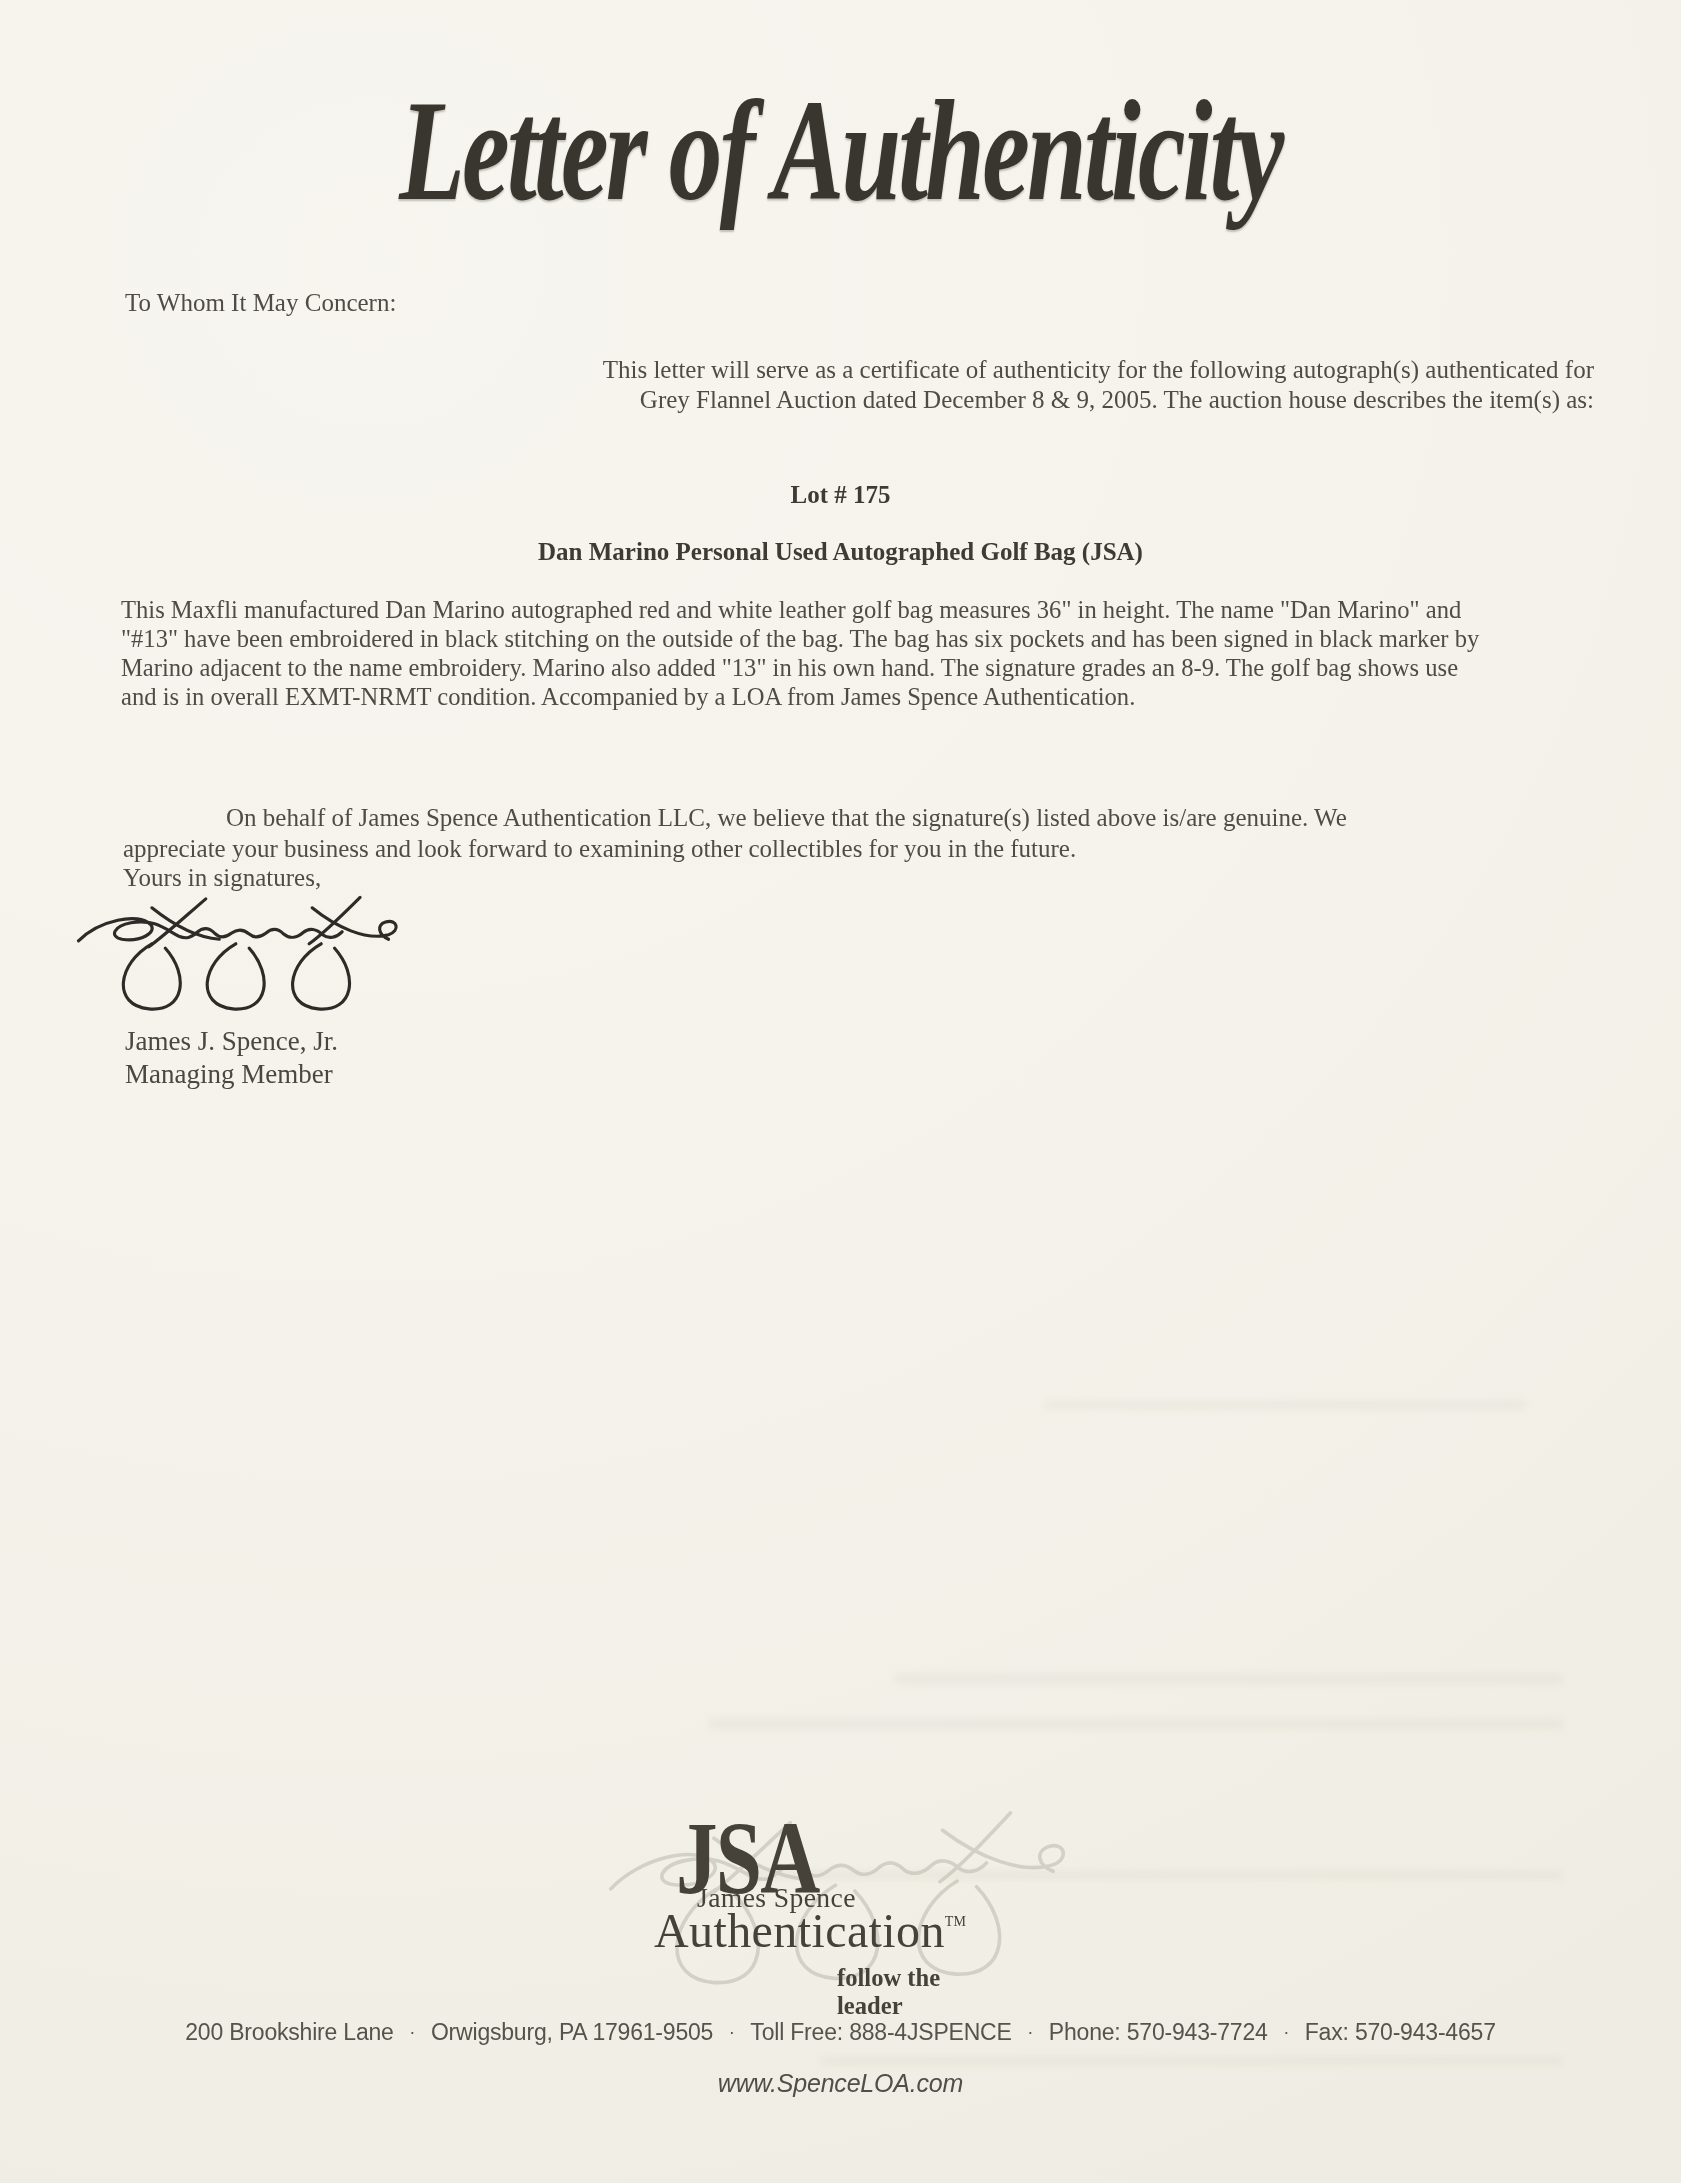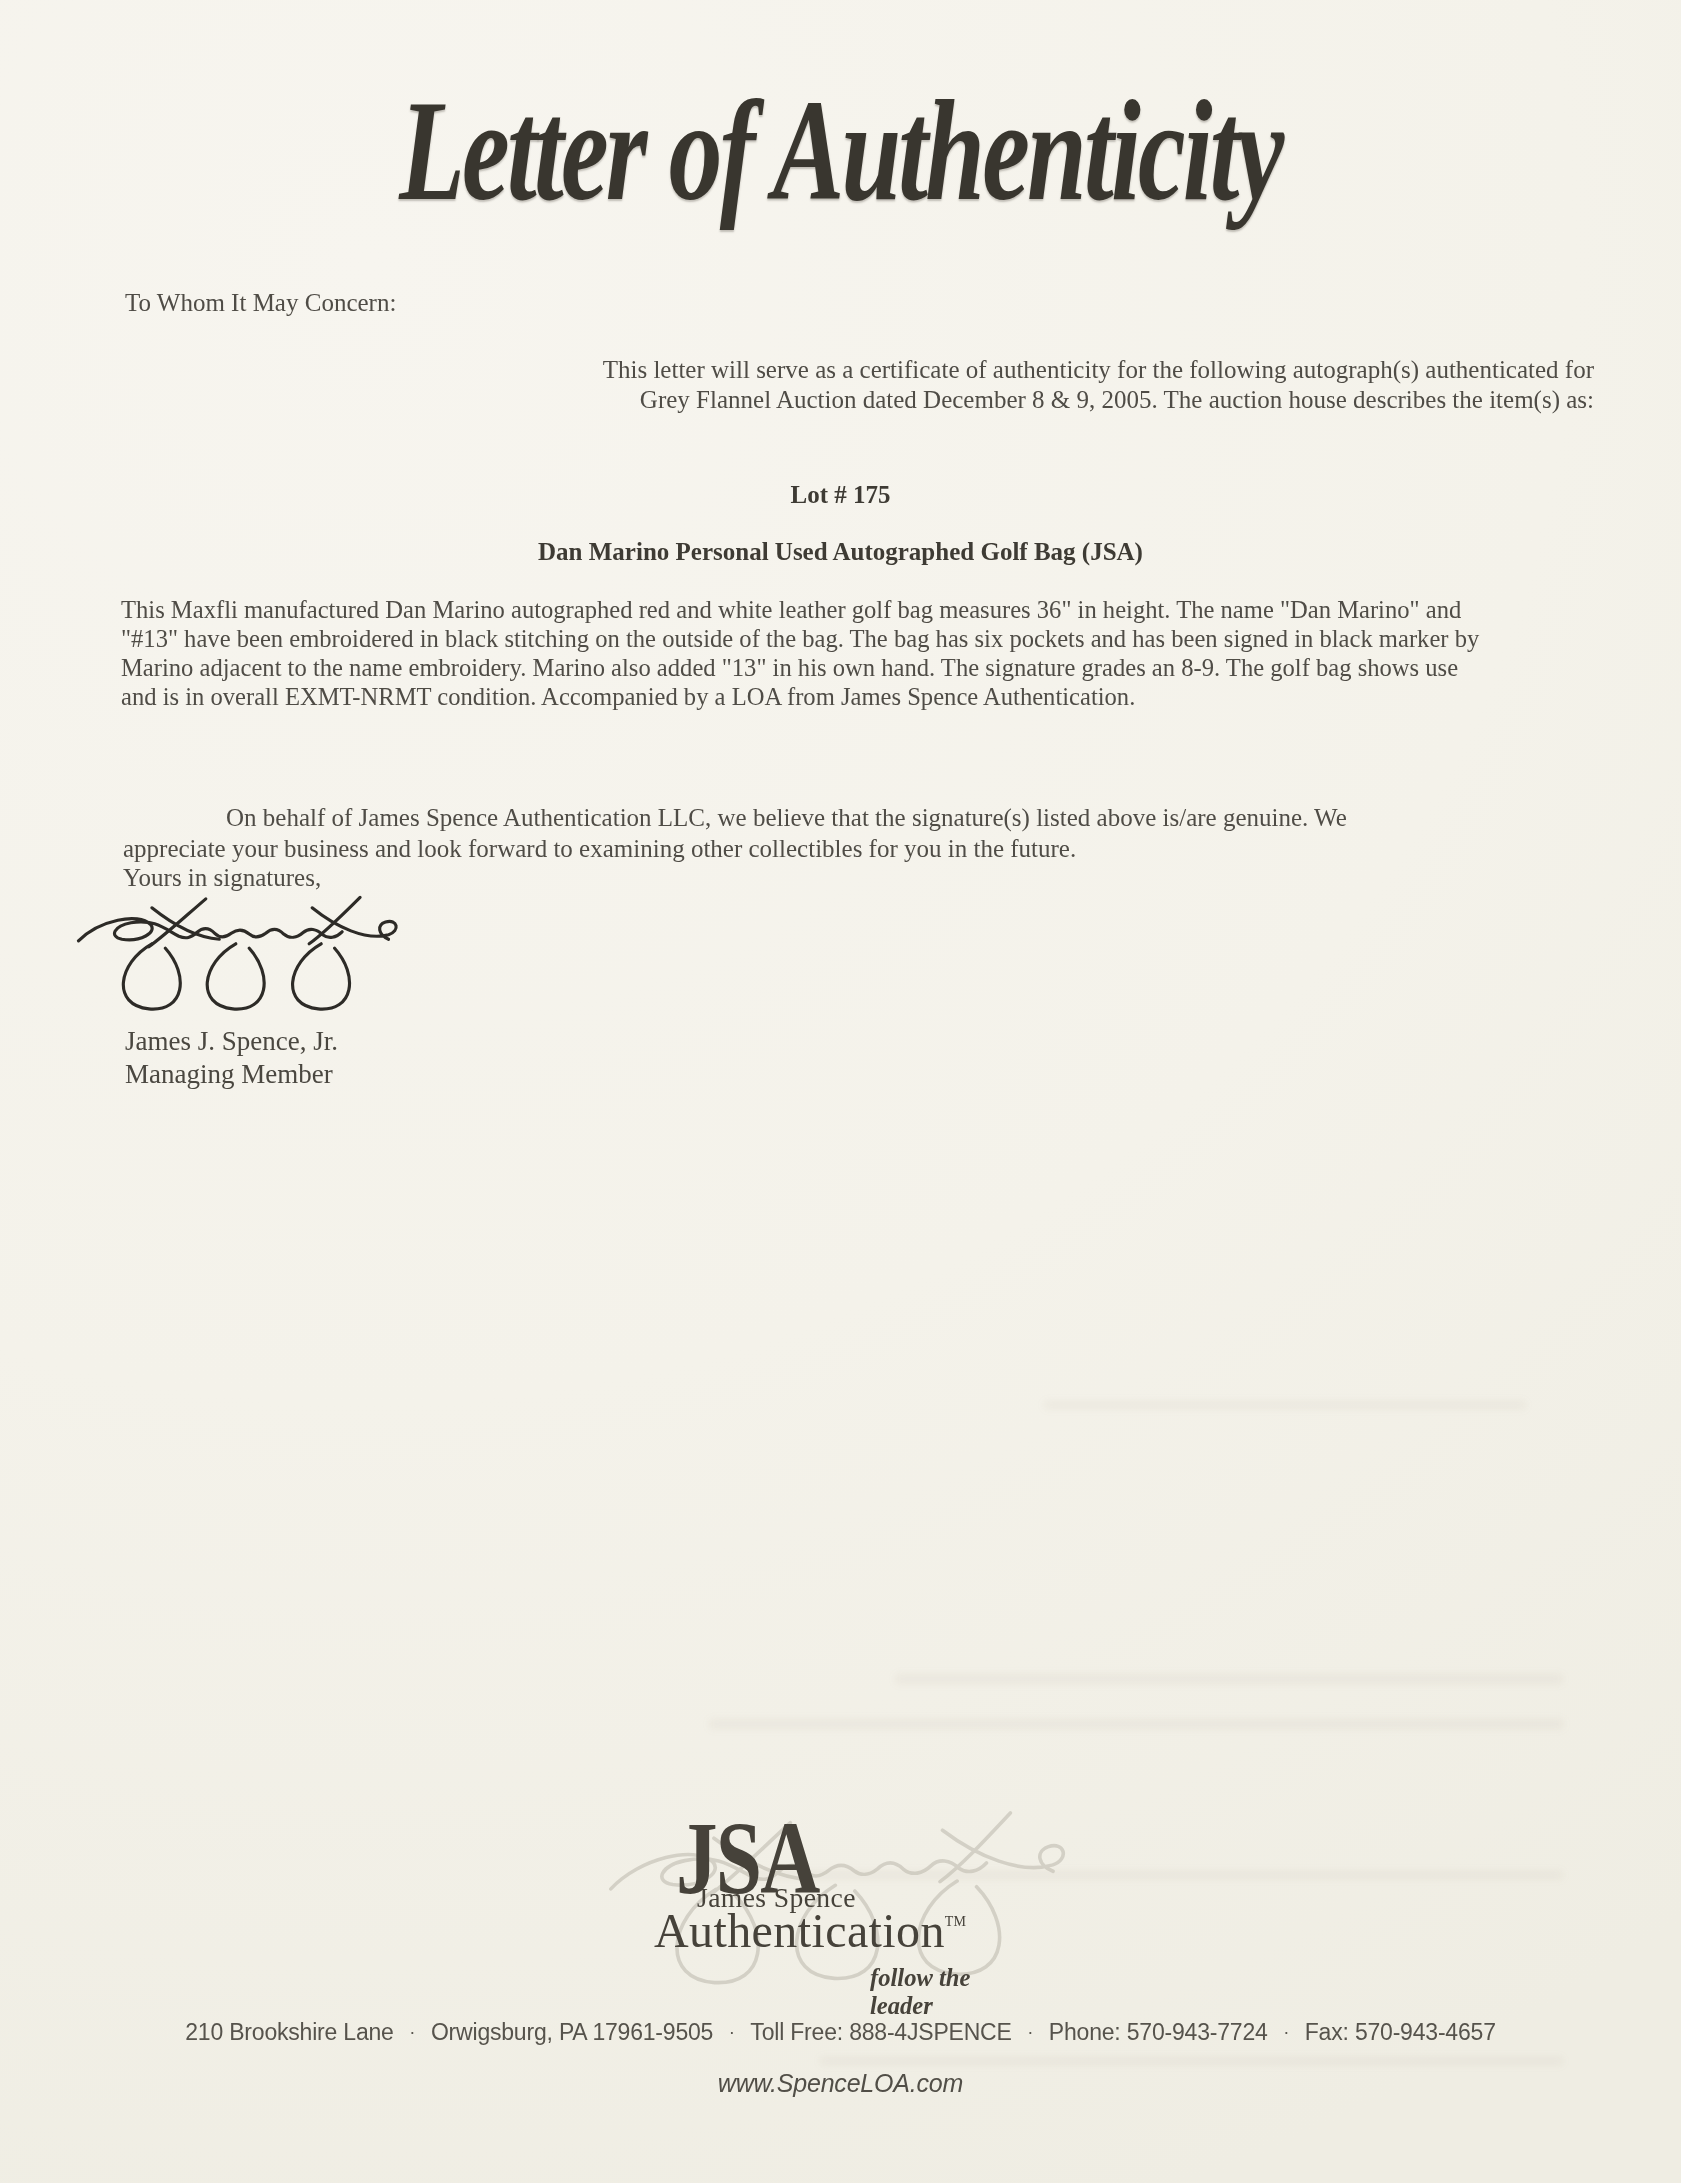--- a/index.html
+++ b/index.html
@@ -43,21 +43,21 @@
   .logo{position:absolute;left:654px;top:1806px;width:356px;height:188px;color:#46423a;}
   .logo-acronym{
     position:absolute;left:22.3px;top:0;
     font-size:104px;font-weight:bold;line-height:1;
     letter-spacing:-2.2px;
     transform:scaleX(0.8);transform-origin:left top;
   }
   .logo-name{position:absolute;left:43px;top:76px;font-size:27.6px;letter-spacing:0.4px;}
   .logo-auth{position:absolute;left:0;top:97px;font-size:48px;letter-spacing:0.4px;white-space:nowrap;}
   .logo-auth sup{font-size:14px;letter-spacing:0;vertical-align:21px;}
-  .logo-tagline{position:absolute;left:183px;top:158px;font-size:24.6px;font-style:italic;font-weight:bold;margin-left:33px;}
+  .logo-tagline{position:absolute;left:183px;top:158px;font-size:24.6px;font-weight:bold;}
 
   .footer-line{
     position:absolute;left:0;right:0;top:2019px;text-align:center;
     font-family:"Liberation Sans", sans-serif;
     font-size:23px;color:#56534c;letter-spacing:-0.2px;white-space:nowrap;
   }
   .footer-line .sep{display:inline-block;margin:0 15.6px;font-size:18.6px;vertical-align:2.2px;color:#5a574f;}
   .website{
     position:absolute;left:0;right:0;top:2069px;text-align:center;
     font-family:"Liberation Sans", sans-serif;
@@ -125,19 +125,19 @@
   </div>
 
   <div class="logo">
     <div class="logo-acronym">JSA</div>
     <div class="logo-name">James Spence</div>
     <div class="logo-auth"><span>Authentication</span><sup>TM</sup></div>
     <div class="logo-tagline">follow the leader</div>
   </div>
 
   <div class="footer-line">
-    <span>210 Brookshire Lane</span><span class="sep">·</span><span>Orwigsburg, PA 17961-9505</span><span class="sep">·</span><span>Toll Free: 888-4JSPENCE</span><span class="sep">·</span><span>Phone: 570-943-7724</span><span class="sep">·</span><span>Fax: 570-943-4657</span>
+    <span>200 Brookshire Lane</span><span class="sep">·</span><span>Orwigsburg, PA 17961-9505</span><span class="sep">·</span><span>Toll Free: 888-4JSPENCE</span><span class="sep">·</span><span>Phone: 570-943-7724</span><span class="sep">·</span><span>Fax: 570-943-4657</span>
   </div>
 
   <div class="website">www.SpenceLOA.com</div>
 
 </div>
 
 
 </body></html>

